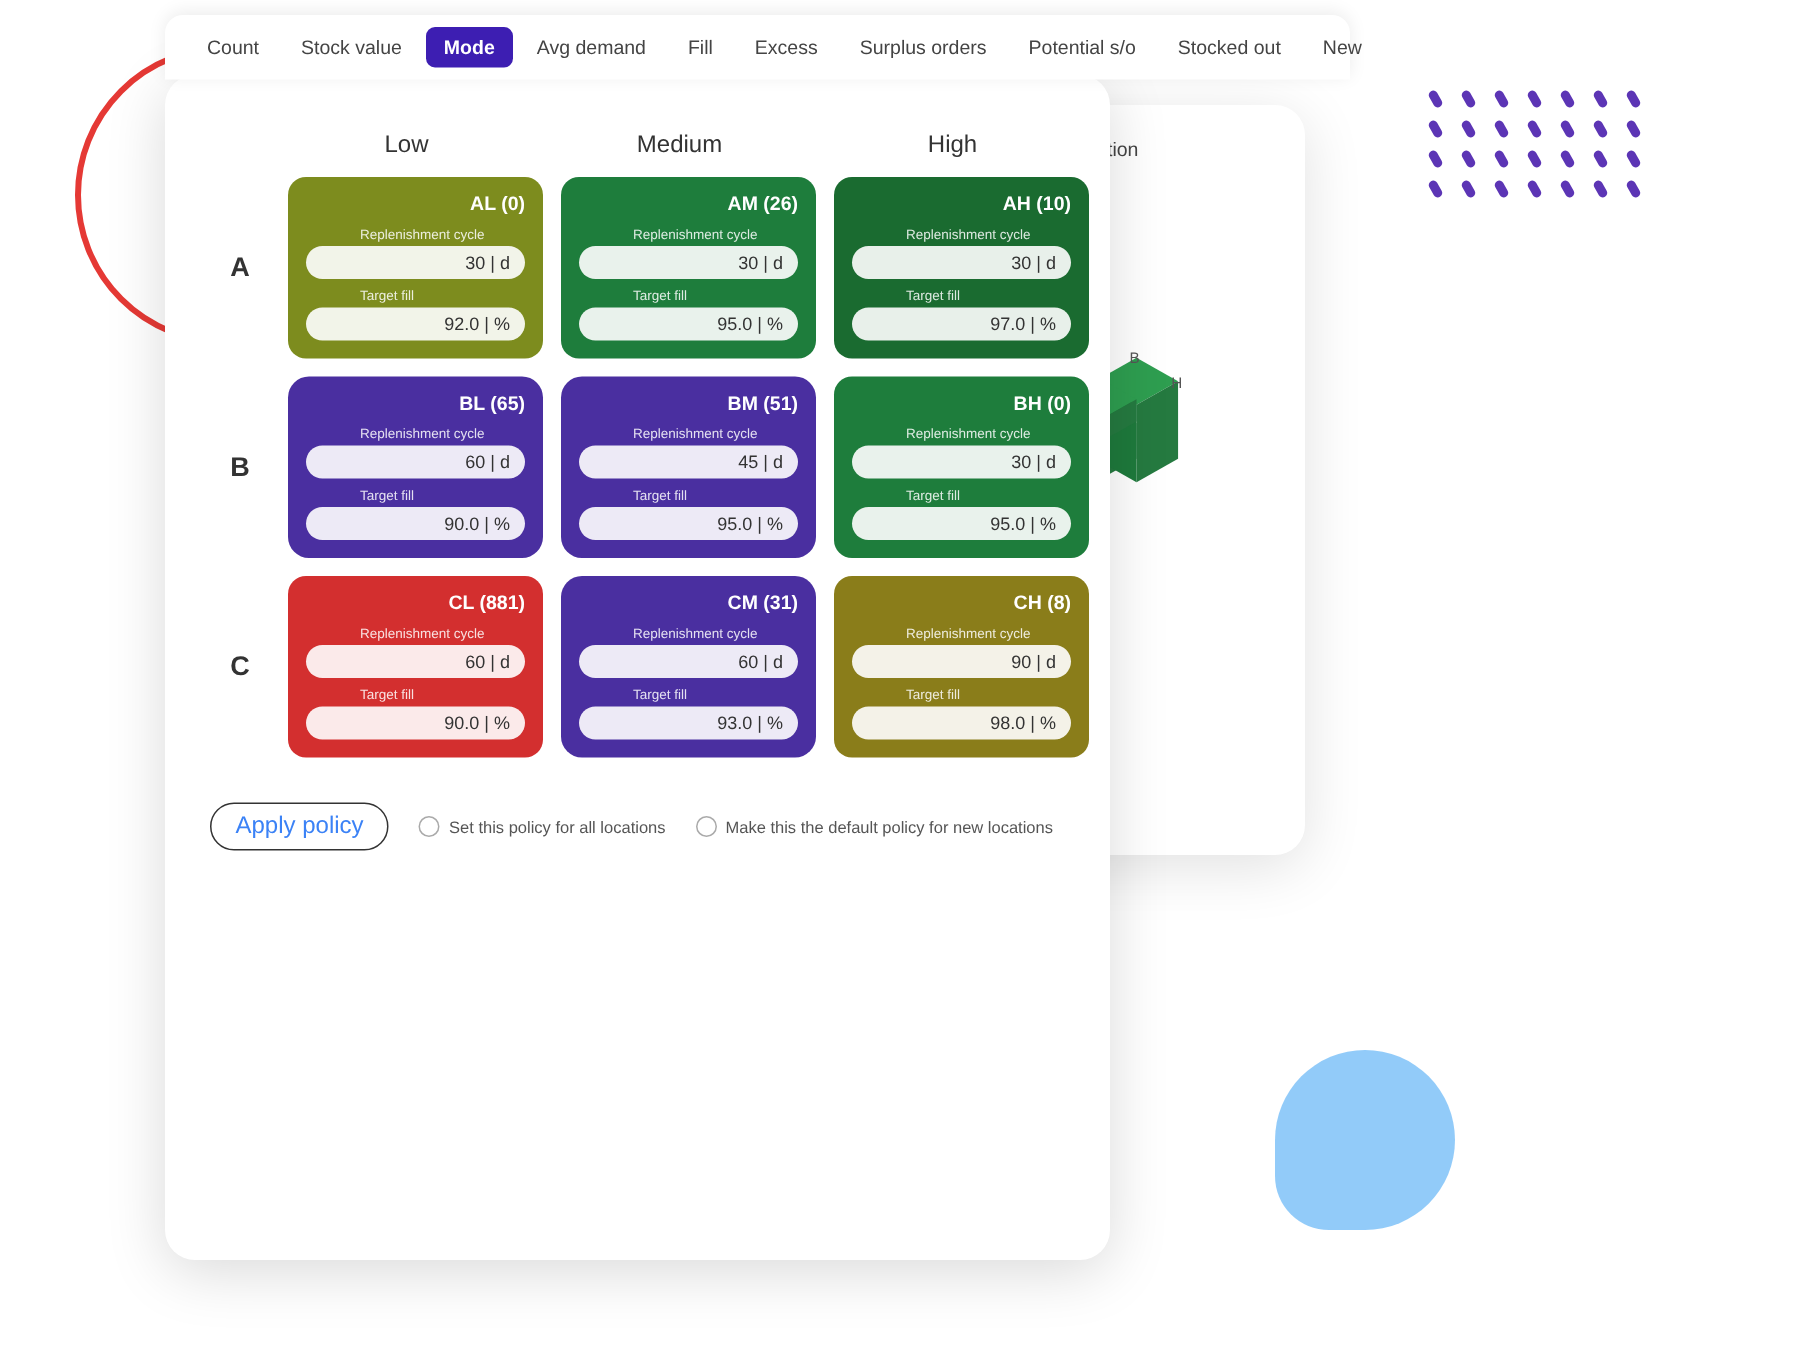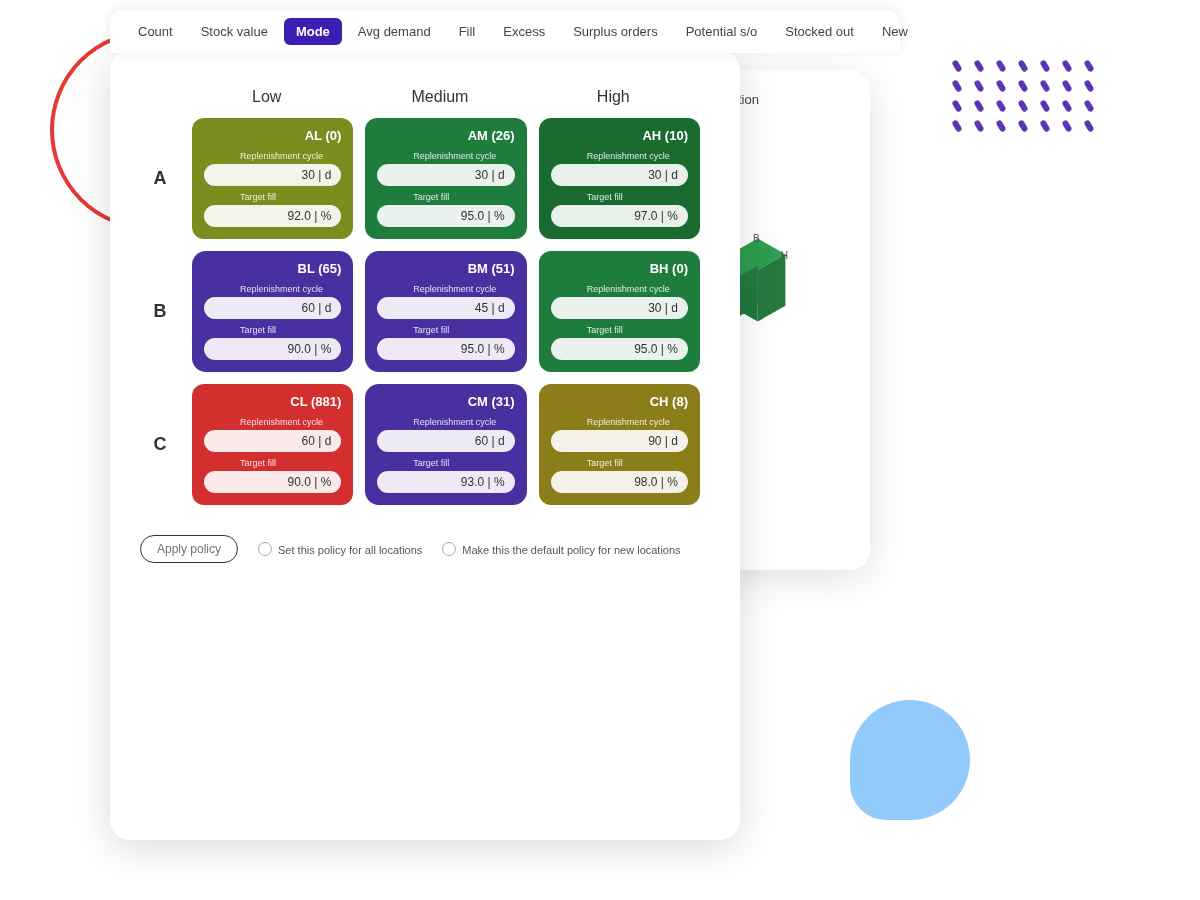--- a/index.html
+++ b/index.html
@@ -71,21 +71,21 @@
       display: flex;
       gap: 0;
       z-index: 1;
     }
 
     
     .policy-card {
       background: #fff;
       border-radius: 20px;
       box-shadow: 0 8px 40px rgba(0,0,0,0.15);
-      padding: 30px 40px 24px 30px;
+      padding: 30px 14px 24px 30px;
       width: 630px;
       min-height: 650px;
       z-index: 2;
       position: relative;
     }
 
     
     .tabs-bar {
       position: absolute;
       top: -40px;
@@ -186,24 +186,24 @@
       display: flex;
       align-items: center;
       gap: 20px;
       margin-top: 20px;
       padding-top: 10px;
     }
     .apply-btn {
       border: 1.5px solid #333;
       border-radius: 20px;
       padding: 6px 16px;
-      font-size: 12px;
+      font-size: 16px;
       background: #fff;
       cursor: pointer;
-      color: #737373;
+      color: #3b82f6;
       white-space: nowrap;
     }
     .radio-option {
       display: flex;
       align-items: flex-end;
       gap: 6px;
       font-size: 11px;
       color: #555;
     }
     .radio-circle {

